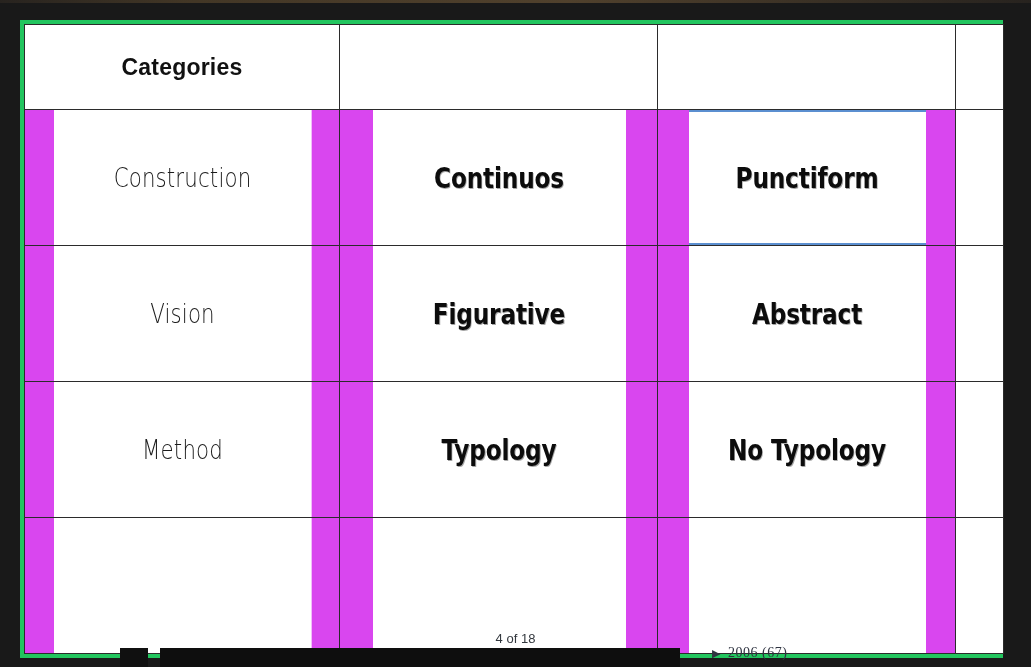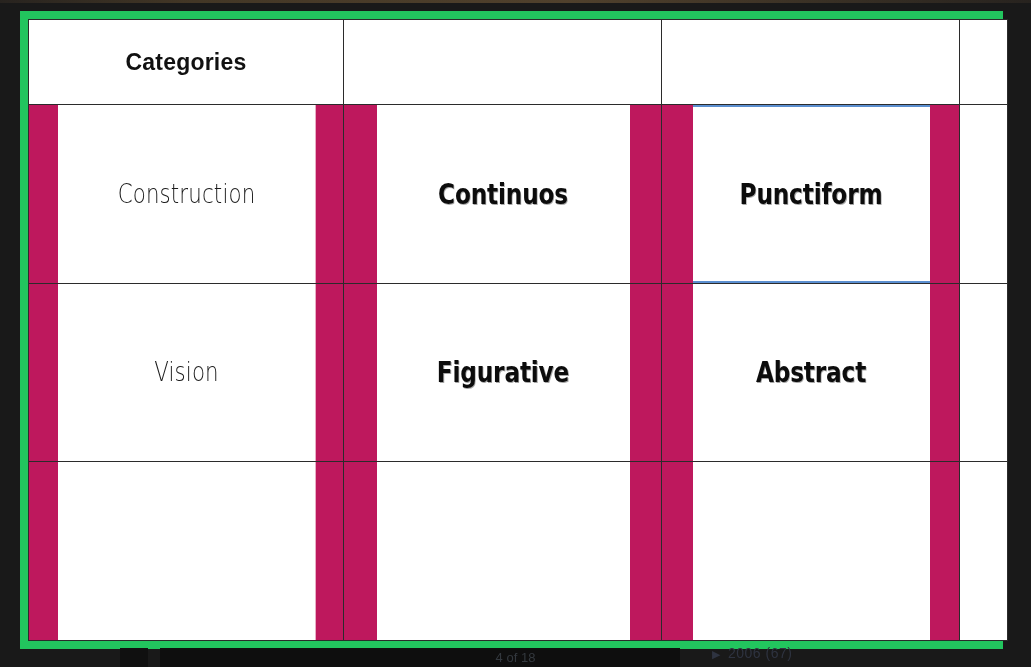--- a/index.html
+++ b/index.html
@@ -30,31 +30,32 @@
     opacity: .85;
   }
   #bg-note-right {
     position: absolute;
     left: 712px;
     top: 645px;
     color: #2e3340;
     font-size: 14px;
     letter-spacing: .5px;
     white-space: nowrap;
+    font-family: Liberation Serif, serif;
   }
   #bg-note-right .tri {
     display: inline-block;
     margin-right: 7px;
     color: #2e3340;
     font-size: 11px;
   }
   #slide-counter {
     position: absolute;
     left: 0;
-    top: 650px;
+    top: 631px;
     width: 1031px;
     text-align: center;
     color: #33383e;
     font-size: 13px;
   }
   #thumb-strip {
     position: absolute;
     left: 160px;
     top: 648px;
     width: 520px;
@@ -67,25 +68,25 @@
     top: 648px;
     width: 28px;
     height: 19px;
     background: #101010;
   }
 
   
   #table-frame {
     position: absolute;
     left: 20px;
-    top: 11px;
+    top: 20px;
     width: 983px;
     height: 638px;
-    background: #be185d;
-    border: 8px solid #22c55e;
+    background: #d946ef;
+    border: 4px solid #22c55e;
     box-sizing: border-box;
   }
   table.matrix {
     border-collapse: collapse;
     width: 100%;
     height: 100%;
     table-layout: fixed;
   }
   table.matrix td, table.matrix th {
     border: 1px solid #2b2b2b;
@@ -196,20 +197,26 @@
         <td class="val-cell selected">Punctiform</td>
         <td class="empty-cell"></td>
       </tr>
       <tr class="data-row">
         <td class="cat-cell">Vision</td>
         <td class="val-cell">Figurative</td>
         <td class="val-cell">Abstract</td>
         <td class="empty-cell"></td>
       </tr>
       <tr class="data-row">
+        <td class="cat-cell">Method</td>
+        <td class="val-cell">Typology</td>
+        <td class="val-cell">No Typology</td>
+        <td class="empty-cell"></td>
+      </tr>
+      <tr class="data-row">
         <td class="cat-cell"></td>
         <td class="val-cell"></td>
         <td class="val-cell"></td>
         <td class="empty-cell"></td>
       </tr>
     </tbody>
   </table>
 </div>
 
 <div id="thumb-strip2"></div>

